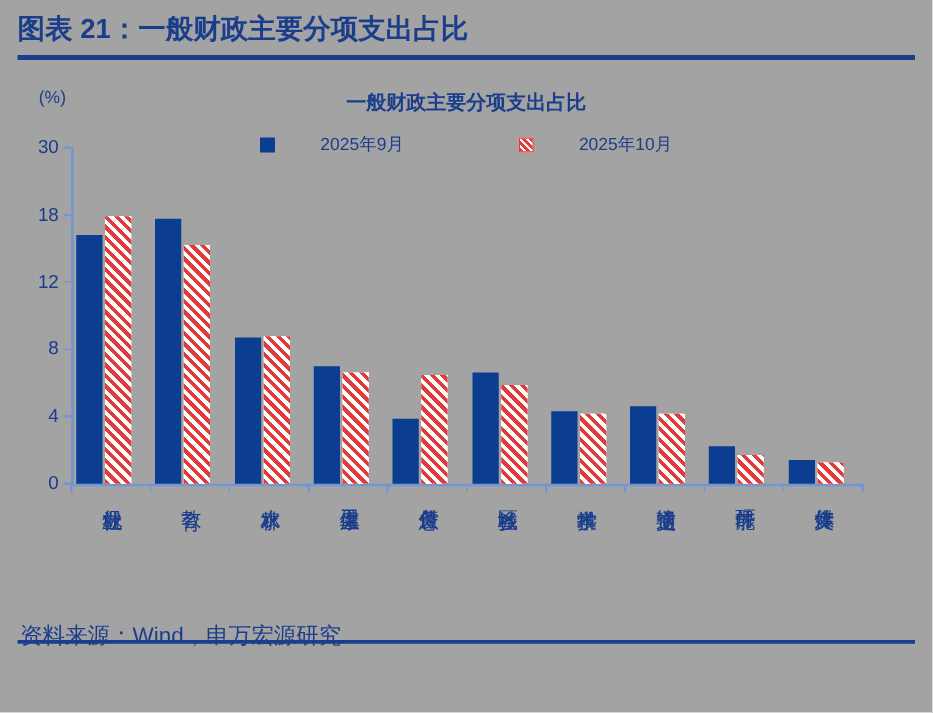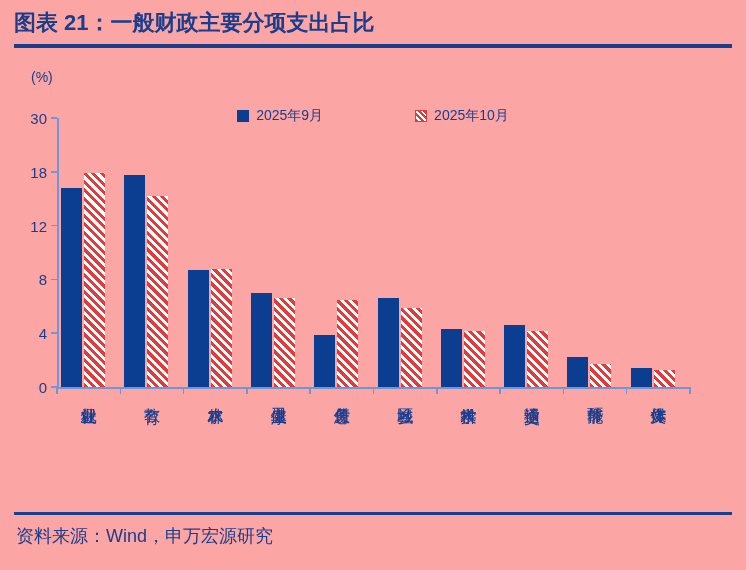--- a/index.html
+++ b/index.html
@@ -2,21 +2,21 @@
 <html><head>
 <meta charset="utf-8">
 <style>
   * { box-sizing: border-box; margin: 0; padding: 0; }
   html, body {
     width: 746px; height: 570px;
     background: #ffffff;
     font-family: "Liberation Sans", "DejaVu Sans", sans-serif;
     overflow: hidden;
   }
-  .page { position: relative; width: 746px; height: 570px; background:#fca5a5; }
+  .page { position: relative; width: 746px; height: 570px; background:#a3a3a3; }
 
   
   .header {
     position: absolute; left: 0; top: 0; width: 746px; height: 48px;
   }
   .header-title {
     position: absolute; left: 14px; top: 8px;
     font-size: 22px; font-weight: bold; color: #1a3e8c;
     letter-spacing: 0px; white-space: nowrap;
   }
@@ -24,21 +24,21 @@
     position: absolute; left: 14px; top: 44px; width: 718px; height: 4px;
     background: #1a3e8c;
   }
 
   
   .footer-rule {
     position: absolute; left: 14px; top: 512px; width: 718px; height: 3px;
     background: #1a3e8c;
   }
   .footer-text {
-    position: absolute; left: 16px; top: 524px;
+    position: absolute; left: 16px; top: 496px;
     font-size: 18px; color: #1a3e8c; white-space: nowrap;
   }
 
   
   .chart {
     position: absolute; left: 0; top: 52px; width: 746px; height: 452px;
   }
   .chart-title {
     position: absolute; left: 0; top: 20px; width: 746px;
     text-align: center; font-size: 16px; font-weight: bold; color: #1a3e8c;
@@ -55,21 +55,21 @@
   }
   .legend-item { display: flex; align-items: center; gap: 7px; }
   .legend-swatch { width: 12px; height: 12px; display:block; }
   .sw-blue { background: #0b3d91; }
   .sw-hatch {
     background-color: #ffffff;
     background-image: repeating-linear-gradient(45deg,
         #e23b3b 0px, #e23b3b 2px, #ffffff 2px, #ffffff 4px);
     border: 1px solid #e23b3b;
   }
-  .legend-label { font-size: 14px; color: #1a3e8c; white-space: nowrap; }
+  .legend-label { font-size: 14px; color: #1a3e8c; white-space: nowrap; margin-left: 29px; }
 
   
   .plot {
     position: absolute;
     left: 57px; top: 66px;     
     width: 633px; height: 269px; 
   }
   .axis-line-y {
     position: absolute; left: 0px; top: 0px; width: 1.5px; height: 269px;
     background: #7296d4;
@@ -117,20 +117,21 @@
 <div class="page">
 
   <div class="header">
     <div class="header-title">图表 21：一般财政主要分项支出占比</div>
     <div class="header-rule"></div>
   </div>
 
   <div class="chart">
 
     <div class="unit-label">(%)</div>
+    <div class="chart-title">一般财政主要分项支出占比</div>
 
     <div class="legend">
       <div class="legend-item">
         <span class="legend-swatch sw-blue"></span>
         <span class="legend-label">2025年9月</span>
       </div>
       <div class="legend-item">
         <span class="legend-swatch sw-hatch"></span>
         <span class="legend-label">2025年10月</span>
       </div>

